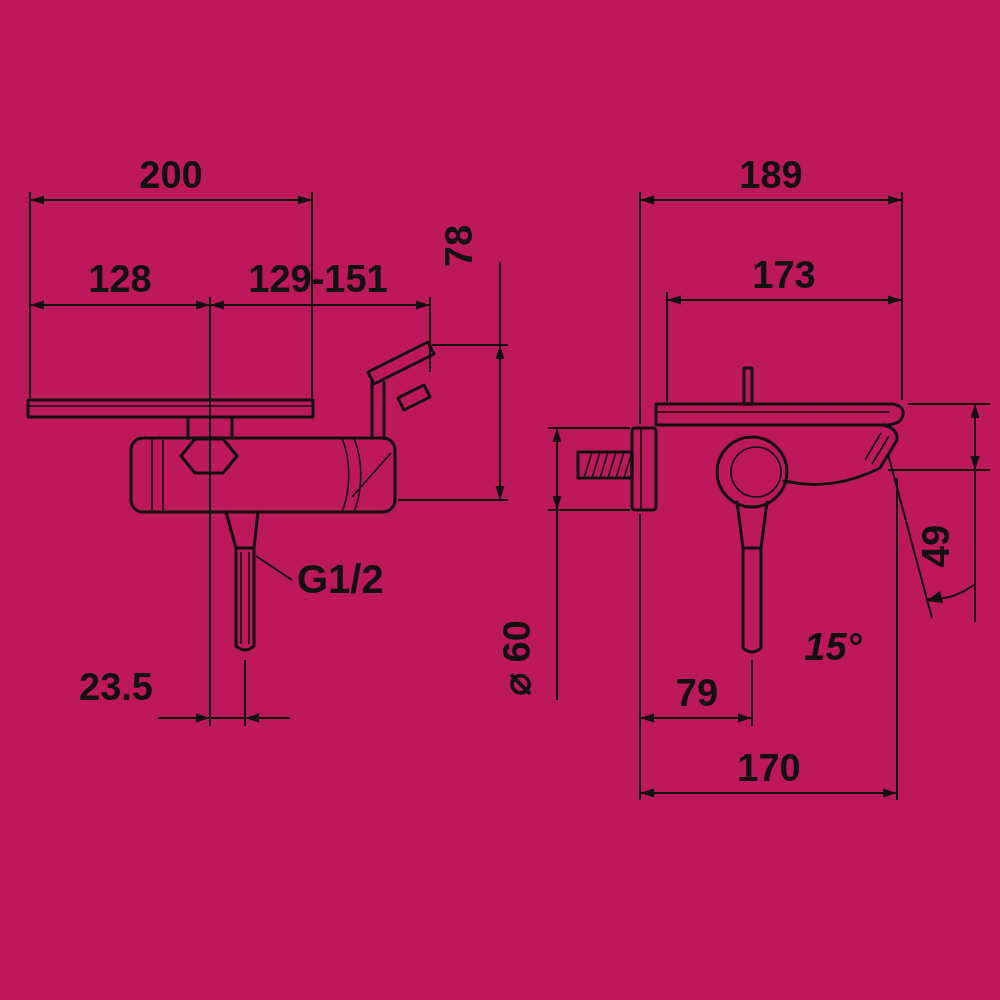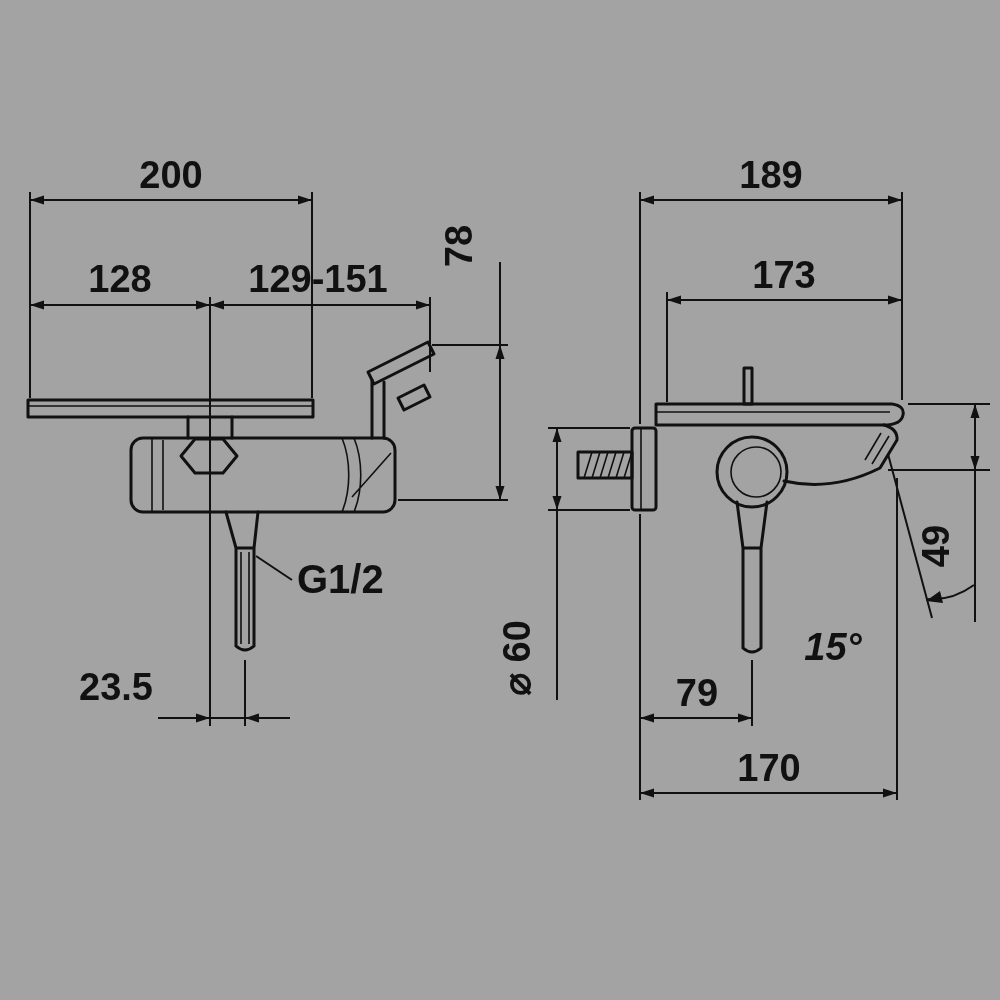--- a/index.html
+++ b/index.html
@@ -1,16 +1,16 @@
 <!DOCTYPE html>
 <html><head>
 <meta charset="utf-8">
 <style>
   html,body{margin:0;padding:0;background:#ffffff;}
-  .stage{width:1000px;height:1000px;background:#a3a3a3;position:relative;overflow:hidden;
+  .stage{width:1000px;height:1000px;background:#be185d;position:relative;overflow:hidden;
          font-family:"Liberation Sans", sans-serif;}
   svg{display:block;}
   .outline{fill:none;stroke:#111111;stroke-width:3;stroke-linejoin:round;stroke-linecap:round;}
   .thin{fill:none;stroke:#111111;stroke-width:1.6;}
   .dim{fill:none;stroke:#111111;stroke-width:2;}
   .arrow{fill:#111111;stroke:none;}
   .dimtext{fill:#111111;font-weight:bold;font-size:38px;font-family:"Liberation Sans", sans-serif;}
   .italic{font-style:italic;}
 </style>
 </head>

